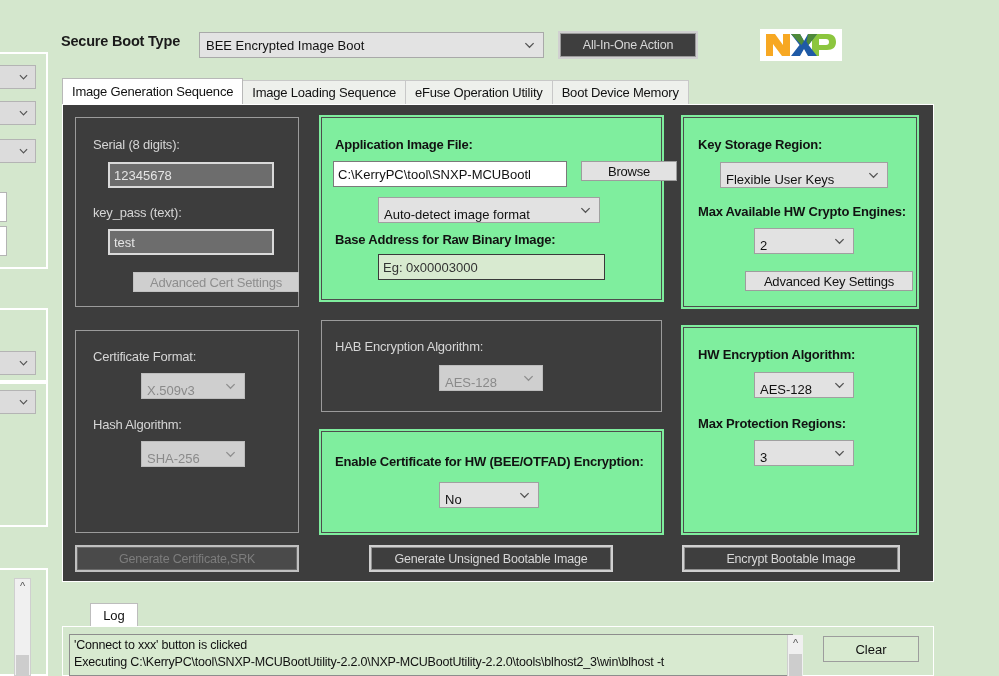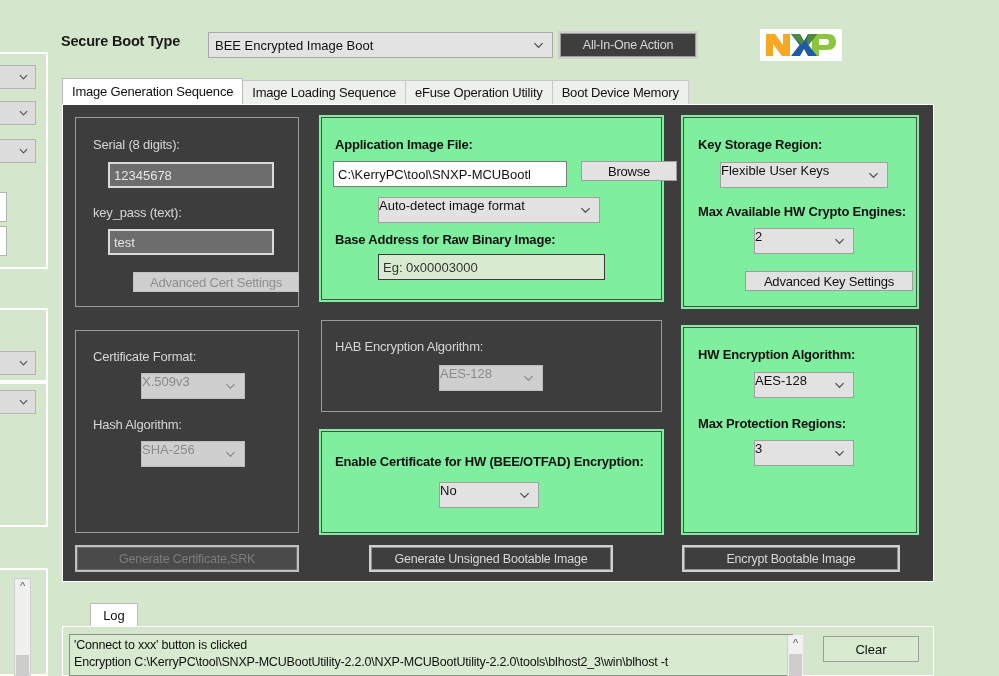--- a/index.html
+++ b/index.html
@@ -61,21 +61,21 @@
 
   
   .hdr-label {
     position: absolute;
     left: 61px; top: 33px;
     font-size: 14.5px; font-weight: bold; color: #1a1a1a;
     letter-spacing: -0.2px;
   }
   .hdr-combo {
     position: absolute;
-    left: 208px; top: 32px;
+    left: 199px; top: 32px;
     width: 345px; height: 26px;
     background: #e3e3e3;
     border: 1px solid #a9a9a9;
     display: flex; align-items: center;
     padding: 0 6px;
     font-size: 13px; color: #111;
   }
   .hdr-combo .chev {
     position: absolute; right: 8px; top: 50%;
     transform: translateY(-50%);
@@ -179,22 +179,22 @@
     background: #d8ead0;
     border: 1px solid #3a3a3a;
     color: #333;
   }
 
   .combo {
     position: absolute;
     height: 26px;
     background: #e2e2e2;
     border: 1px solid #a0a0a0;
-    display: flex; align-items: flex-start;
-    padding: 0 0;
+    display: flex; align-items: flex-end;
+    padding: 0 5px;
     font-size: 13px; color: #111;
   }
   .combo.disabled {
     background: #cfcfcf;
     border: 1px solid #bcbcbc;
     color: #8a8a8a;
   }
   .combo .chev {
     position: absolute; right: 8px; top: 50%;
     transform: translateY(-50%);
@@ -501,21 +501,21 @@
 
   </div>
 
   <div class="logtab">
     <span>Log</span>
   </div>
   <div class="logpanel"></div>
 
   <div class="logbox">
     <div class="logline">'Connect to xxx' button is clicked</div>
-    <div class="logline">Encryption C:\KerryPC\tool\SNXP-MCUBootUtility-2.2.0\NXP-MCUBootUtility-2.2.0\tools\blhost2_3\win\blhost -t</div>
+    <div class="logline">Executing C:\KerryPC\tool\SNXP-MCUBootUtility-2.2.0\NXP-MCUBootUtility-2.2.0\tools\blhost2_3\win\blhost -t</div>
   </div>
 
   <div class="log-scroll">
     <span class="arrow">^</span>
     <div class="thumb"></div>
   </div>
 
   <div class="clear-btn">
     <span>Clear</span>
   </div>

